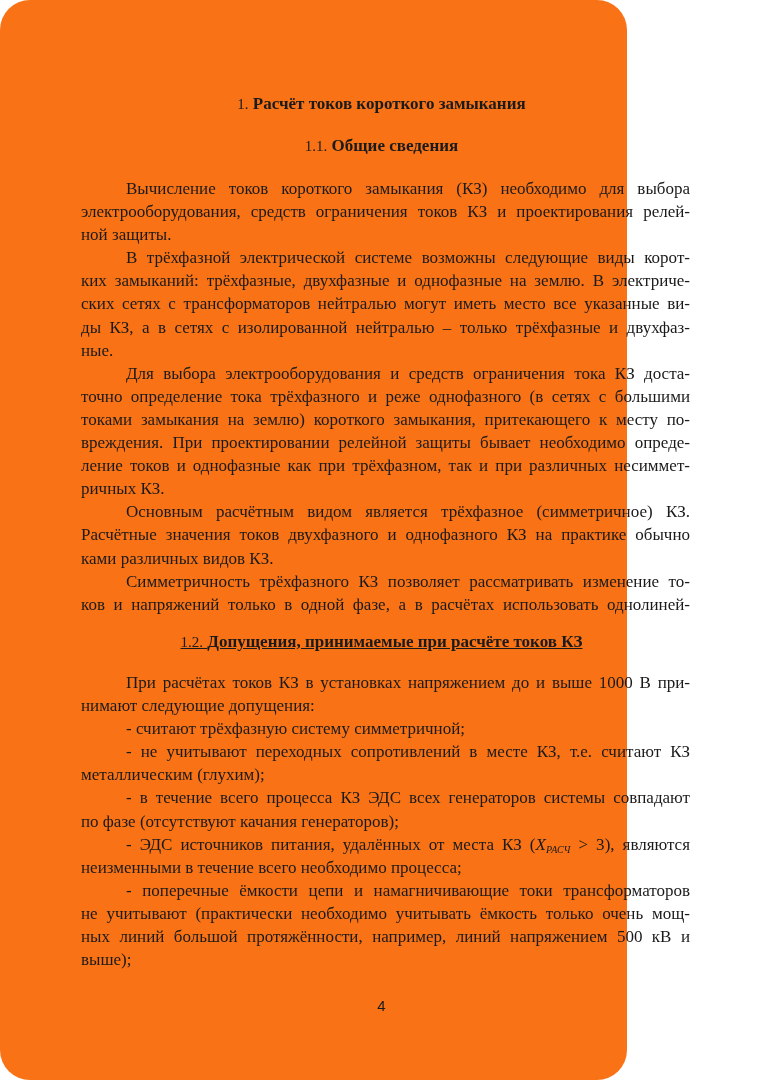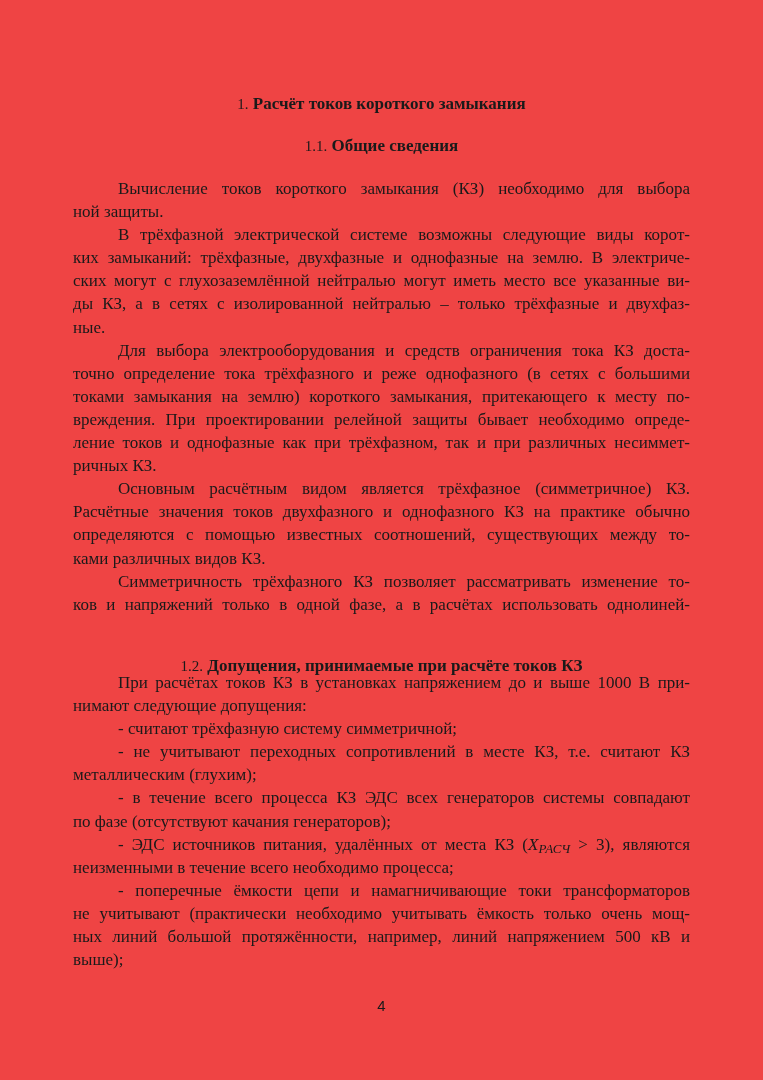--- a/index.html
+++ b/index.html
@@ -1,67 +1,67 @@
 <!DOCTYPE html>
 <html><head>
 <meta charset="utf-8">
 <style>
   html, body { margin: 0; padding: 0; background: #ffffff; }
   body { width: 763px; height: 1080px; position: relative; overflow: hidden;
          font-family: "Liberation Serif", "DejaVu Serif", serif; color: #1a1a1a; }
-  .page { position: absolute; left: 0; top: 0; width: 763px; height: 1080px; background: #ef4444; }
+  .page { position: absolute; left: 0; top: 0; width: 627px; height: 1080px; background: #f97316; border-radius: 30px; }
   .heading { position: absolute; left: 0; width: 763px; text-align: center; font-size: 17px; }
   .heading .num { font-weight: normal; font-size: 15px; }
   .heading .title { font-weight: bold; }
   .h1 { top: 94px; }
   .h11 { top: 136px; }
-  .h12 { top: 656px; }
+  .h12 { top: 632px; text-decoration: underline; }
   .block { position: absolute; left: 73px; width: 617px; font-size: 17px; }
-  .line { height: 23.1px; line-height: 23.1px; white-space: nowrap; text-align: justify; text-align-last: justify; }
+  .line { height: 23.1px; line-height: 23.1px; white-space: nowrap; text-align: justify; text-align-last: justify; margin-left: 8px; }
   .line.last { text-align-last: left; }
   .line.indent { padding-left: 45px; }
   .b1 { top: 177px; }
   .b2 { top: 671px; }
   .formula { font-style: italic; }
-  .formula sub { font-size: 13px; font-style: italic; vertical-align: -3px; }
+  .formula sub { font-size: 10px; font-style: italic; vertical-align: -3px; }
   .page-number { position: absolute; top: 997px; left: 0; width: 763px; text-align: center; font-size: 15px;
                  font-family: "Liberation Sans", sans-serif; }
 </style>
 </head>
 <body>
 
 <div class="page">
 
   <div class="heading h1">
     <span class="num">1.</span>
     <span class="title">Расчёт токов короткого замыкания</span>
   </div>
 
   <div class="heading h11">
     <span class="num">1.1.</span>
     <span class="title">Общие сведения</span>
   </div>
 
   <div class="block b1" id="block1">
       <div class="line indent">Вычисление токов короткого замыкания (КЗ) необходимо для выбора</div>
+      <div class="line">электрооборудования, средств ограничения токов КЗ и проектирования релей-</div>
       <div class="line last">ной защиты.</div>
       <div class="line indent">В трёхфазной электрической системе возможны следующие виды корот-</div>
       <div class="line">ких замыканий: трёхфазные, двухфазные и однофазные на землю. В электриче-</div>
-      <div class="line">ских могут с глухозаземлённой нейтралью могут иметь место все указанные ви-</div>
+      <div class="line">ских сетях с трансформаторов нейтралью могут иметь место все указанные ви-</div>
       <div class="line">ды КЗ, а в сетях с изолированной нейтралью – только трёхфазные и двухфаз-</div>
       <div class="line last">ные.</div>
       <div class="line indent">Для выбора электрооборудования и средств ограничения тока КЗ доста-</div>
       <div class="line">точно определение тока трёхфазного и реже однофазного (в сетях с большими</div>
       <div class="line">токами замыкания на землю) короткого замыкания, притекающего к месту по-</div>
       <div class="line">вреждения. При проектировании релейной защиты бывает необходимо опреде-</div>
       <div class="line">ление токов и однофазные как при трёхфазном, так и при различных несиммет-</div>
       <div class="line last">ричных КЗ.</div>
       <div class="line indent">Основным расчётным видом является трёхфазное (симметричное) КЗ.</div>
       <div class="line">Расчётные значения токов двухфазного и однофазного КЗ на практике обычно</div>
-      <div class="line">определяются с помощью известных соотношений, существующих между то-</div>
       <div class="line last">ками различных видов КЗ.</div>
       <div class="line indent">Симметричность трёхфазного КЗ позволяет рассматривать изменение то-</div>
       <div class="line">ков и напряжений только в одной фазе, а в расчётах использовать однолиней-</div>
     </div>
 
   <div class="heading h12">
     <span class="num">1.2.</span>
     <span class="title">Допущения, принимаемые при расчёте токов КЗ</span>
   </div>
 

